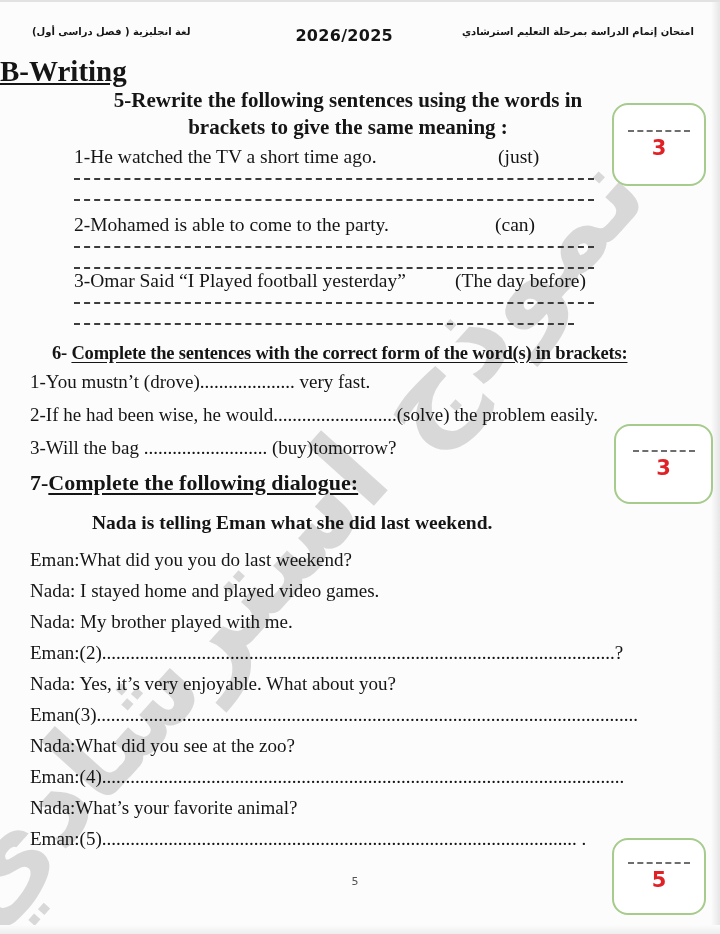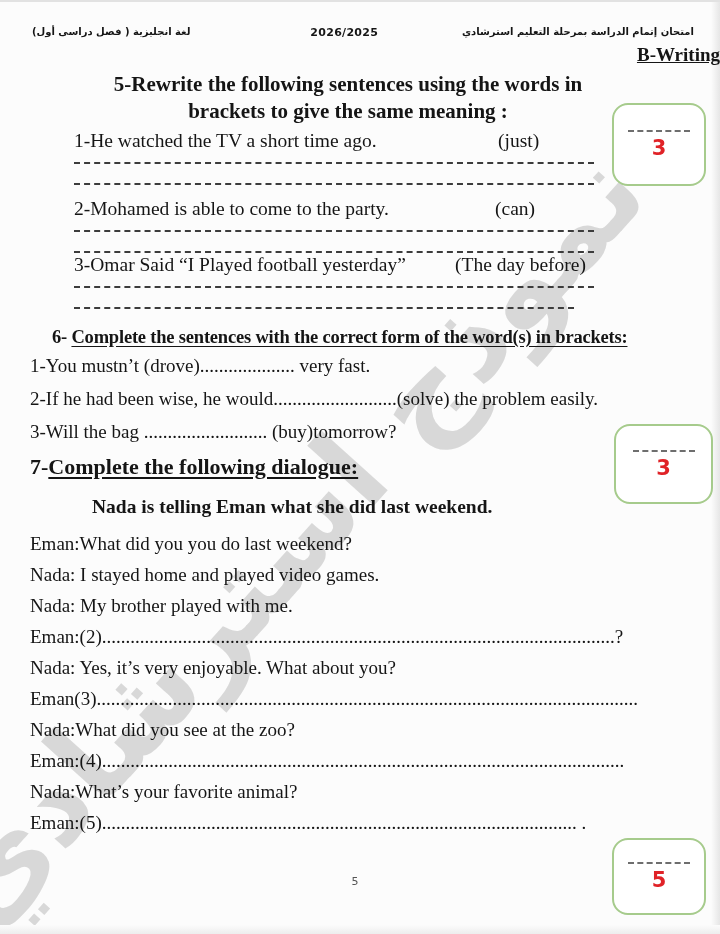--- a/index.html
+++ b/index.html
@@ -31,25 +31,25 @@
   }
   .content{position:relative;z-index:1;}
 
   
   .header{
     display:flex;justify-content:space-between;align-items:flex-start;
     padding:26px 26px 0 32px;
     font-family:"DejaVu Sans", sans-serif;font-weight:bold;font-size:10px;gap:43px;
   }
   .header .ar{direction:rtl;}
-  .header .year{font-size:11px;letter-spacing:.3px;margin-left:36px;}
+  .header .year{font-size:16px;letter-spacing:.3px;margin-left:36px;}
 
   .title{
-    text-align:right;font-size:19px;font-weight:bold;
-    text-decoration:underline;margin-top:3px;line-height:26px;
+    text-align:left;font-size:29px;font-weight:bold;
+    text-decoration:underline;margin-top:13px;line-height:26px;
   }
 
   
   .s5-heading{
     margin:3px 0 0 74px;width:548px;
     font-size:21px;font-weight:bold;line-height:27px;
     text-underline-offset:3px;text-align:center;
   }
   .q5row{position:relative;margin-left:74px;font-size:19.5px;line-height:23px;white-space:nowrap;}
   .q5row .qhint{position:absolute;top:0;}

